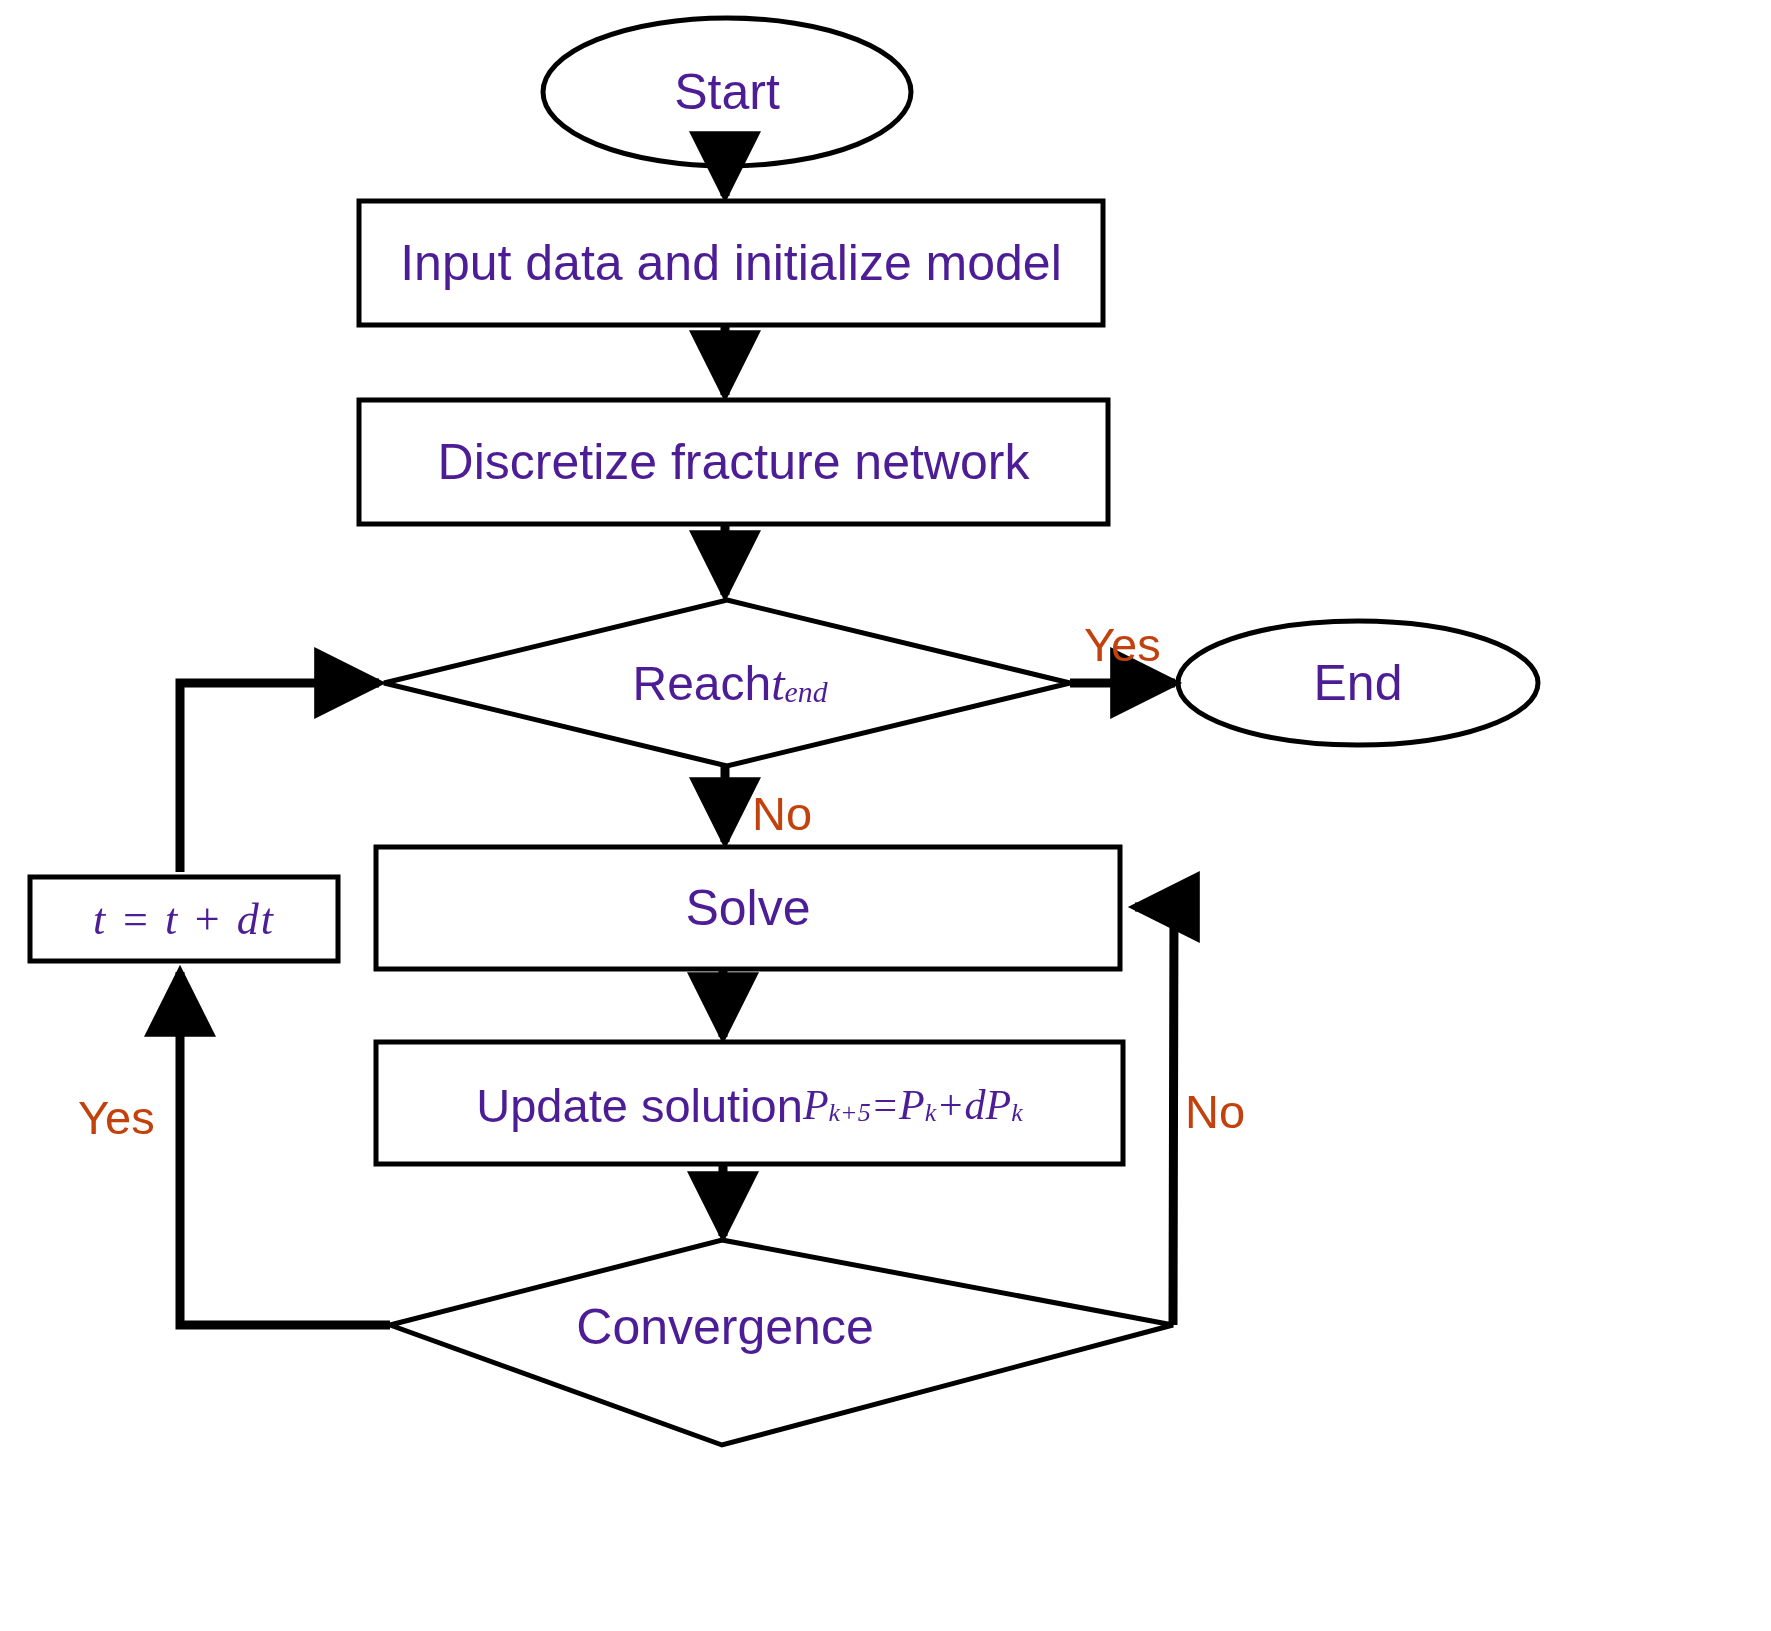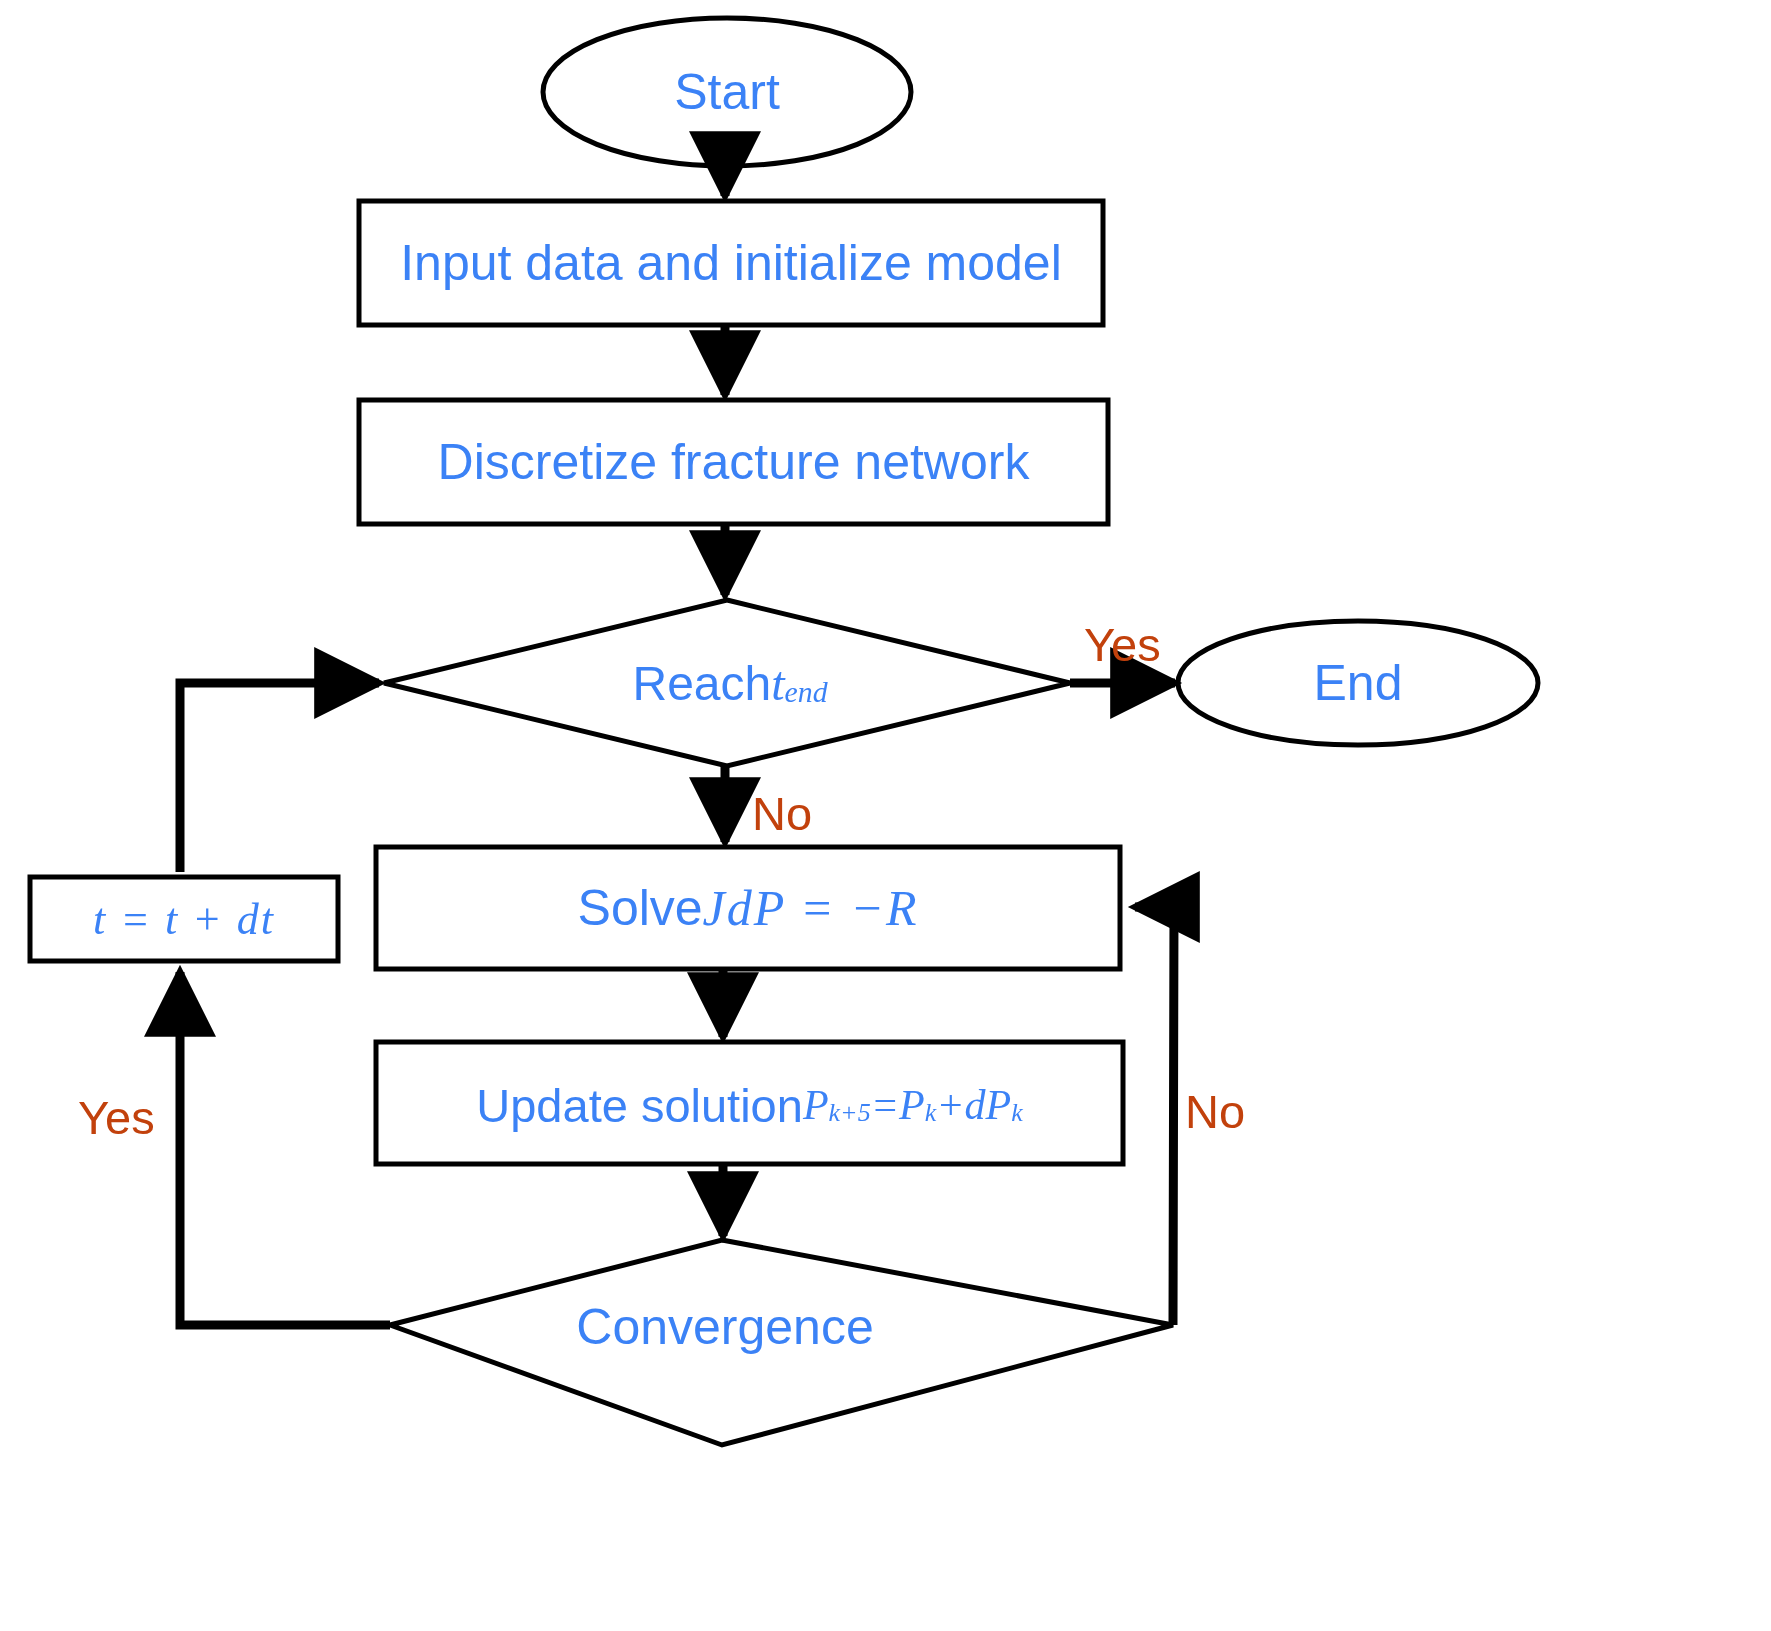--- a/index.html
+++ b/index.html
@@ -23,21 +23,21 @@
     top: 0;
     width: 1771px;
     height: 1631px;
   }
   .node-text {
     position: absolute;
     display: flex;
     align-items: center;
     justify-content: center;
     text-align: center;
-    color: #3b82f6;
+    color: #4c1d95;
     white-space: nowrap;
     pointer-events: none;
   }
   .sans {
     font-family: "Liberation Sans", sans-serif;
   }
   .mathtext {
     font-family: "Liberation Serif", serif;
     font-style: italic;
   }
@@ -117,21 +117,20 @@
       <span class="mathtext">t</span>
       <sub class="mathtext">end</sub>
   </div>
 
   <div class="node-text sans" style="left:1178px; top:650px; width:360px; height:66px; font-size:50px;">End</div>
 
   <div class="node-text mathtext" style="left:30px; top:884px; width:308px; height:70px; font-size:44px; letter-spacing:2px;">t = t + dt</div>
 
   <div class="node-text" style="left:376px; top:873px; width:744px; height:70px; font-size:50px;">
     <span class="sans">Solve </span>
-      <span class="mathtext" style="letter-spacing:2px;">JdP = −R</span>
   </div>
 
   <div class="node-text" style="left:376px; top:1070px; width:747px; height:70px; font-size:47px;">
     <span class="sans">Update solution </span>
       <span class="mathtext" style="font-size:42px;">P</span>
       <sub class="mathtext" style="font-size:26px;">k+5</sub>
       <span class="mathtext" style="font-size:42px;"> = </span>
       <span class="mathtext" style="font-size:42px;">P</span>
       <sub class="mathtext" style="font-size:26px;">k</sub>
       <span class="mathtext" style="font-size:42px;"> + </span>

